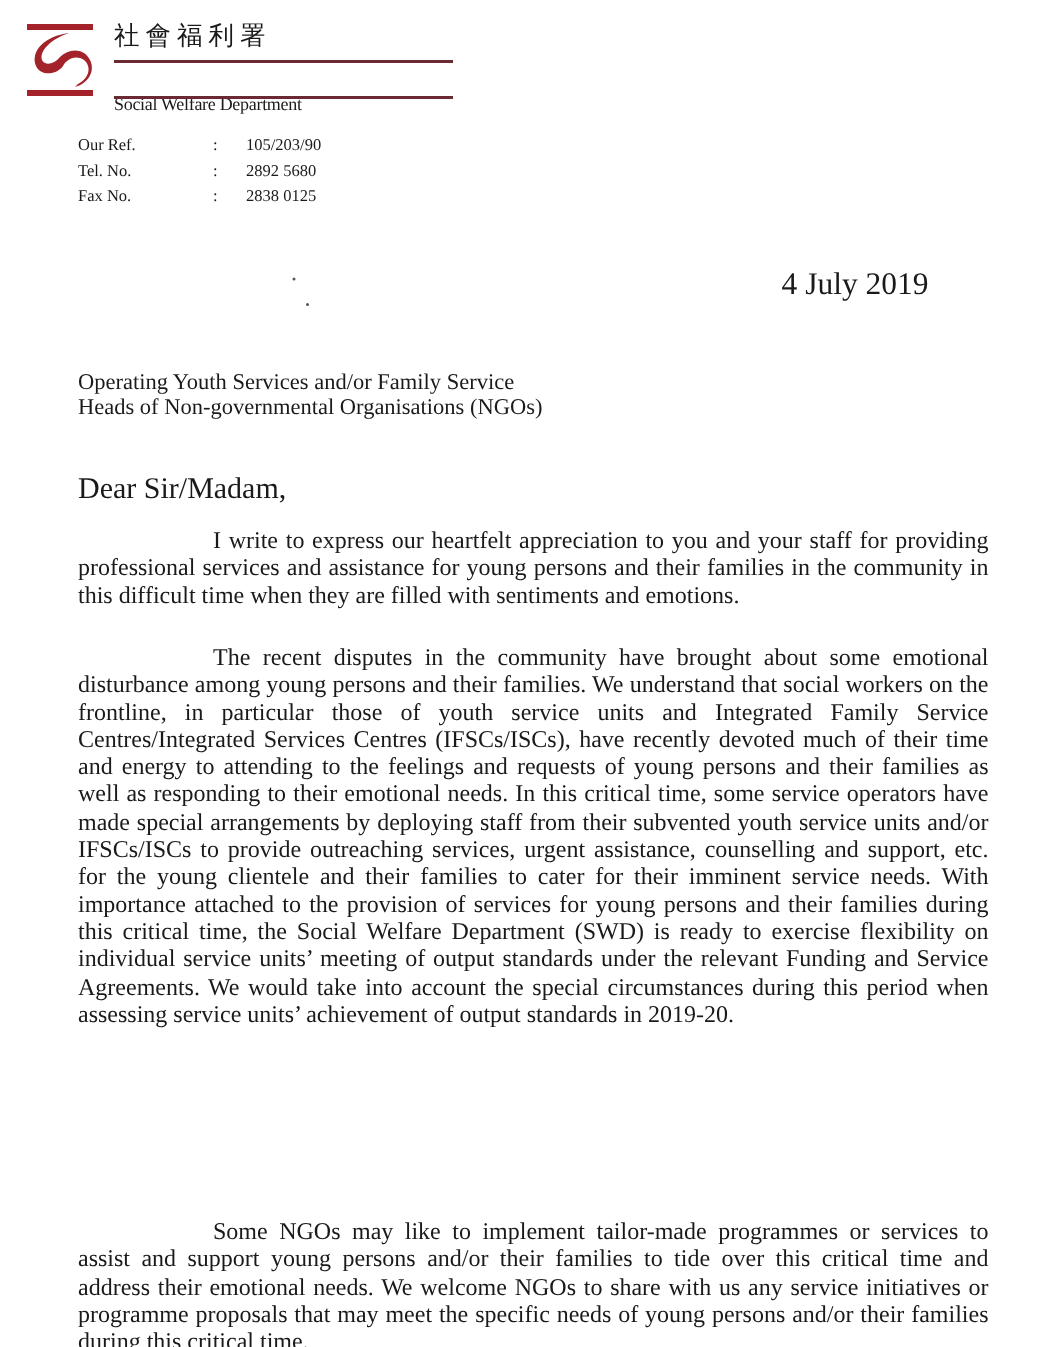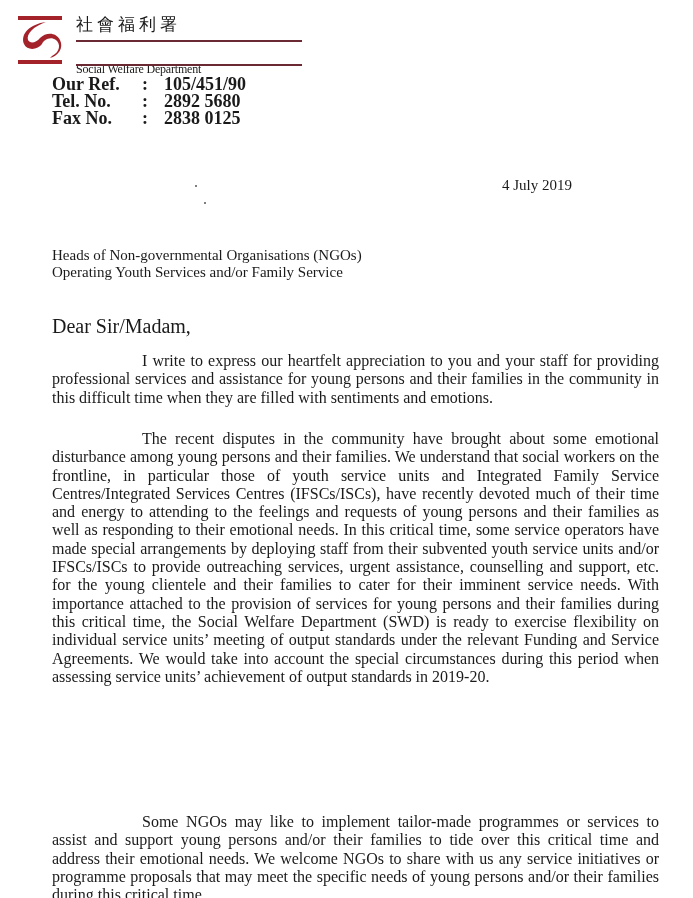--- a/index.html
+++ b/index.html
@@ -61,36 +61,35 @@
       position: absolute;
       left: 60px;
       top: 50px;
       width: 226px;
       height: 1.5px;
       background: #6b2a33;
     }
     .refs {
       position: absolute;
       left: 52px;
-      top: 76px;
-      font-size: 18px;
+      top: 89px;
+      font-size: 11px;
       line-height: 17px;
-      font-weight: bold;
     }
     .ref-row {
       display: flex;
     }
     .ref-label { width: 90px; }
     .ref-colon { width: 22px; }
     .ref-value { }
     .date {
       position: absolute;
-      left: 502px;
+      left: 521px;
       top: 177px;
-      font-size: 15px;
+      font-size: 21px;
     }
     .speck {
       position: absolute;
       width: 2px;
       height: 2px;
       background: #555;
       border-radius: 1px;
     }
     .addressee {
       position: absolute;
@@ -131,41 +130,41 @@
   <div class="org-cn">社會福利署</div>
   <div class="rule-top"></div>
   <div class="org-en">Social Welfare Department</div>
   <div class="rule-bottom"></div>
 </div>
 
 <div class="refs">
   <div class="ref-row">
     <span class="ref-label">Our Ref.</span>
     <span class="ref-colon">:</span>
-    <span class="ref-value">105/451/90</span>
+    <span class="ref-value">105/203/90</span>
   </div>
   <div class="ref-row">
     <span class="ref-label">Tel. No.</span>
     <span class="ref-colon">:</span>
     <span class="ref-value">2892 5680</span>
   </div>
   <div class="ref-row">
     <span class="ref-label">Fax No.</span>
     <span class="ref-colon">:</span>
     <span class="ref-value">2838 0125</span>
   </div>
 </div>
 
 <span class="speck" style="left:195px;top:185px;"></span>
 <span class="speck" style="left:204px;top:202px;width:1.5px;height:1.5px;"></span>
 
 <div class="date">4 July 2019</div>
 
 <div class="addressee">
+  <div>Operating Youth Services and/or Family Service</div>
   <div>Heads of Non-governmental Organisations (NGOs)</div>
-  <div>Operating Youth Services and/or Family Service</div>
 </div>
 
 <div class="salutation">Dear Sir/Madam,</div>
 
 <p class="para p1">I write to express our heartfelt appreciation to you and your staff for providing professional services and assistance for young persons and their families in the community in this difficult time when they are filled with sentiments and emotions.</p>
 <p class="para p2">The recent disputes in the community have brought about some emotional disturbance among young persons and their families.   We understand that social workers on the frontline, in particular those of youth service units and Integrated Family Service Centres/Integrated Services Centres (IFSCs/ISCs), have recently devoted much of their time and energy to attending to the feelings and requests of young persons and their families as well as responding to their emotional needs.  In this critical time, some service operators have made special arrangements by deploying staff from their subvented youth service units and/or IFSCs/ISCs to provide outreaching services, urgent assistance, counselling and support, etc. for the young clientele and their families to cater for their imminent service needs.   With importance attached to the provision of services for young persons and their families during this critical time, the Social Welfare Department (SWD) is ready to exercise flexibility on individual service units’ meeting of output standards under the relevant Funding and Service Agreements.   We would take into account the special circumstances during this period when assessing service units’ achievement of output standards in 2019-20.</p>
 <p class="para p3">Some NGOs may like to implement tailor-made programmes or services to assist and support young persons and/or their families to tide over this critical time and address their emotional needs.   We welcome NGOs to share with us any service initiatives or programme proposals that may meet the specific needs of young persons and/or their families during this critical time.</p>
 
 </body></html>

